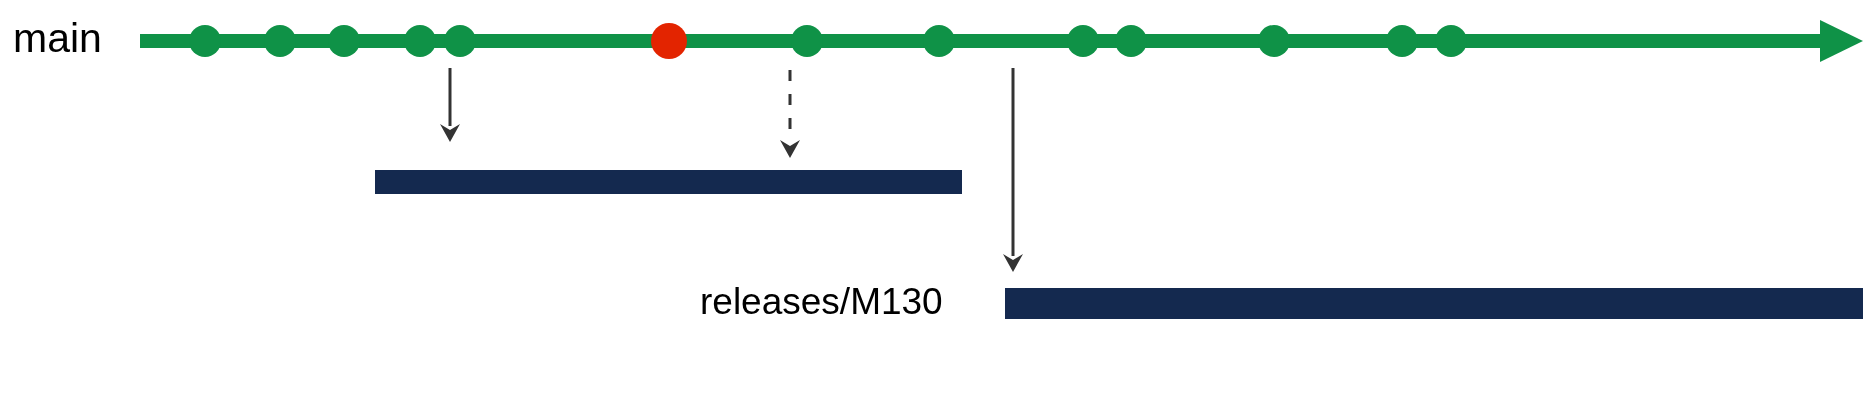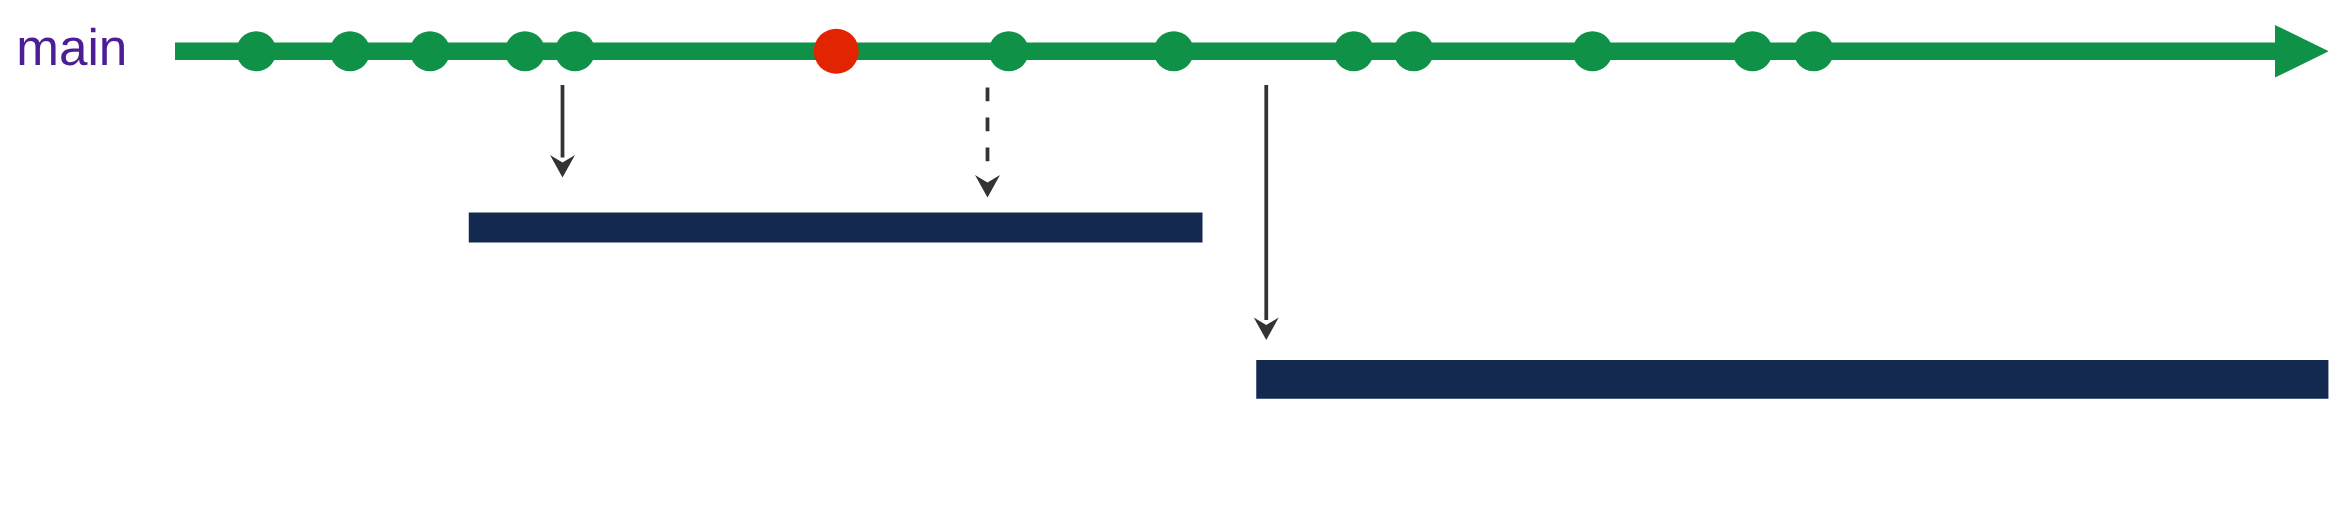--- a/index.html
+++ b/index.html
@@ -23,21 +23,21 @@
     position: absolute;
     left: 0;
     top: 0;
     width: 1863px;
     height: 411px;
     display: block;
   }
   .branch-label {
     position: absolute;
     font-family: "Liberation Sans", sans-serif;
-    color: #4c1d95;
+    color: #000000;
     white-space: nowrap;
     line-height: 1;
   }
   #label-main {
     left: 13px;
     top: 18px;
     font-size: 41px;
   }
   #label-m129 {
     left: 78px;
@@ -94,14 +94,15 @@
 
     <g id="release-bar-group">
         <rect x="375" y="170" width="587" height="24" fill="#14294f"></rect>
         <rect x="1005" y="288" width="858" height="31" fill="#14294f"></rect>
       </g>
   </svg>
 
   <div class="branch-label" id="label-main">main</div>
 
 
+  <div class="branch-label" id="label-m130">releases/M130</div>
 
 </div>
 
 </body></html>

